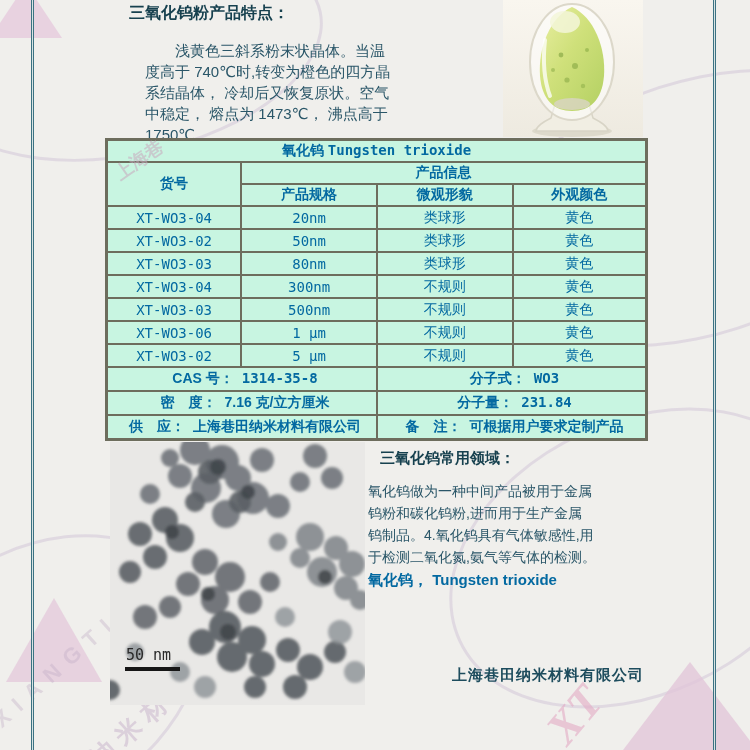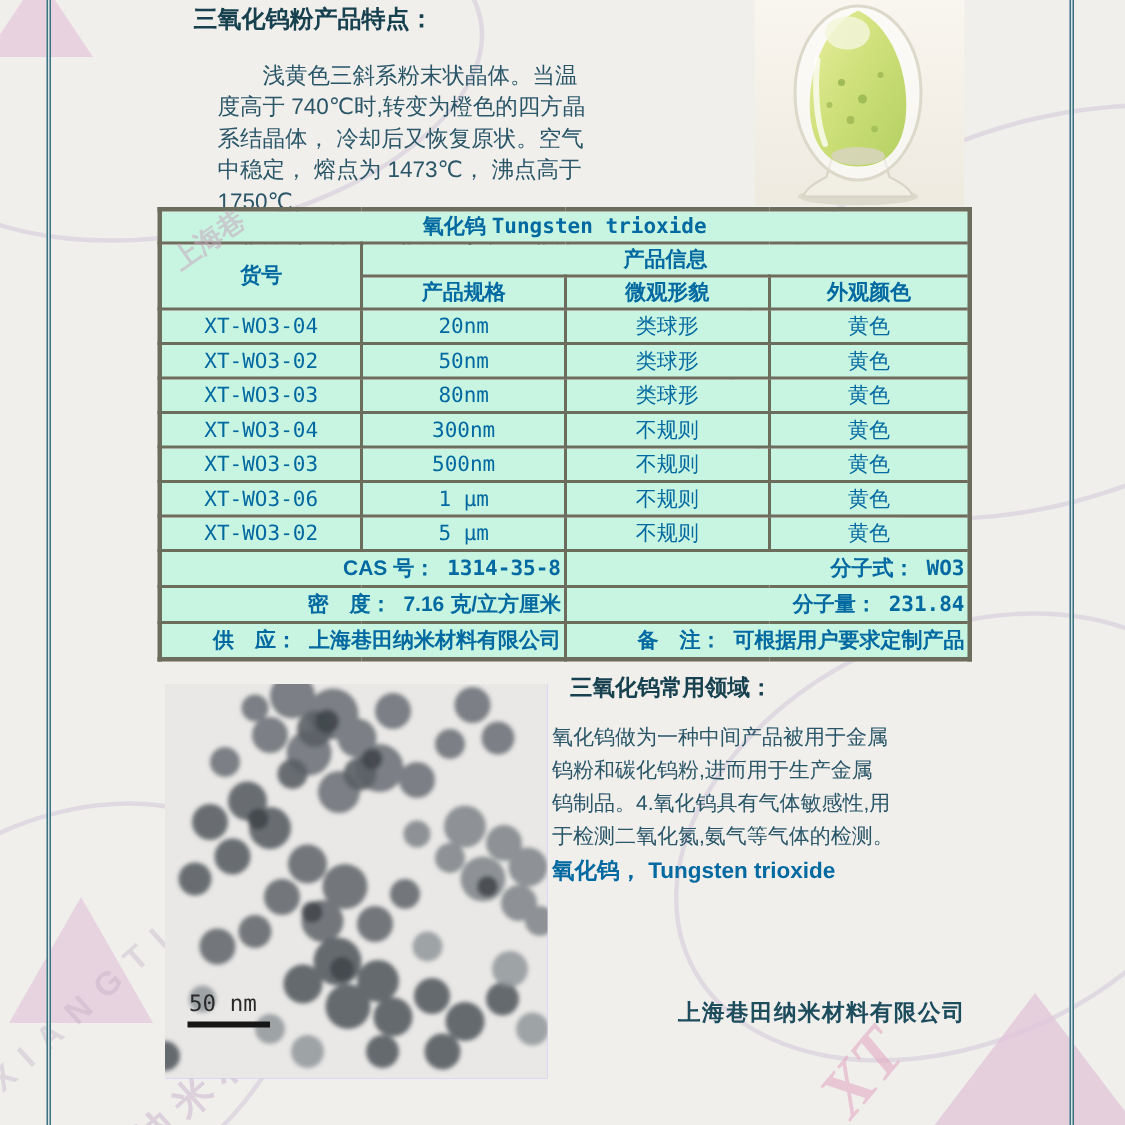--- a/index.html
+++ b/index.html
@@ -26,24 +26,24 @@
   
   .photo{position:absolute;left:503px;top:0;width:140px;height:137px;}
   
   .spec-table-wrap{position:absolute;left:105px;top:138px;}
   table{border-collapse:collapse;table-layout:fixed;width:543px;border:3px solid #6d6d5d;}
   td{border:2px solid #6d6d5d;background:#c8f5e1;font-size:14px;text-align:center;
      padding:1px 2px;color:#0369a1;height:19px;overflow:hidden;}
   td.b{font-weight:bold;}
   tr.r-title td{height:18px;}
   tr.r-hdr td{height:16px;}
-  td.info{text-align:right;padding-left:8px;font-weight:bold;height:20px;}
+  td.info{text-align:center;padding-left:8px;font-weight:bold;height:20px;}
   td.info .val{margin-left:8px;}
   
-  .tem{position:absolute;left:110px;top:456px;width:255px;height:263px;background:#c4b5fd;}
+  .tem{position:absolute;left:110px;top:442px;width:255px;height:263px;background:#fde047;}
   
   .apps{position:absolute;left:368px;top:437px;width:300px;}
   .apps .body{font-size:14px;line-height:22px;margin:2px 0 0 0;}
   .apps .foot{font-weight:bold;font-size:15px;color:#0369a1;margin-top:3px;}
   .apps .h-bold{font-size:15px;margin:12px;}
   
   .company{position:absolute;left:452px;top:666px;font-weight:bold;font-size:15px;
            letter-spacing:1px;color:#1d4c5d;}
 </style>
 </head>

